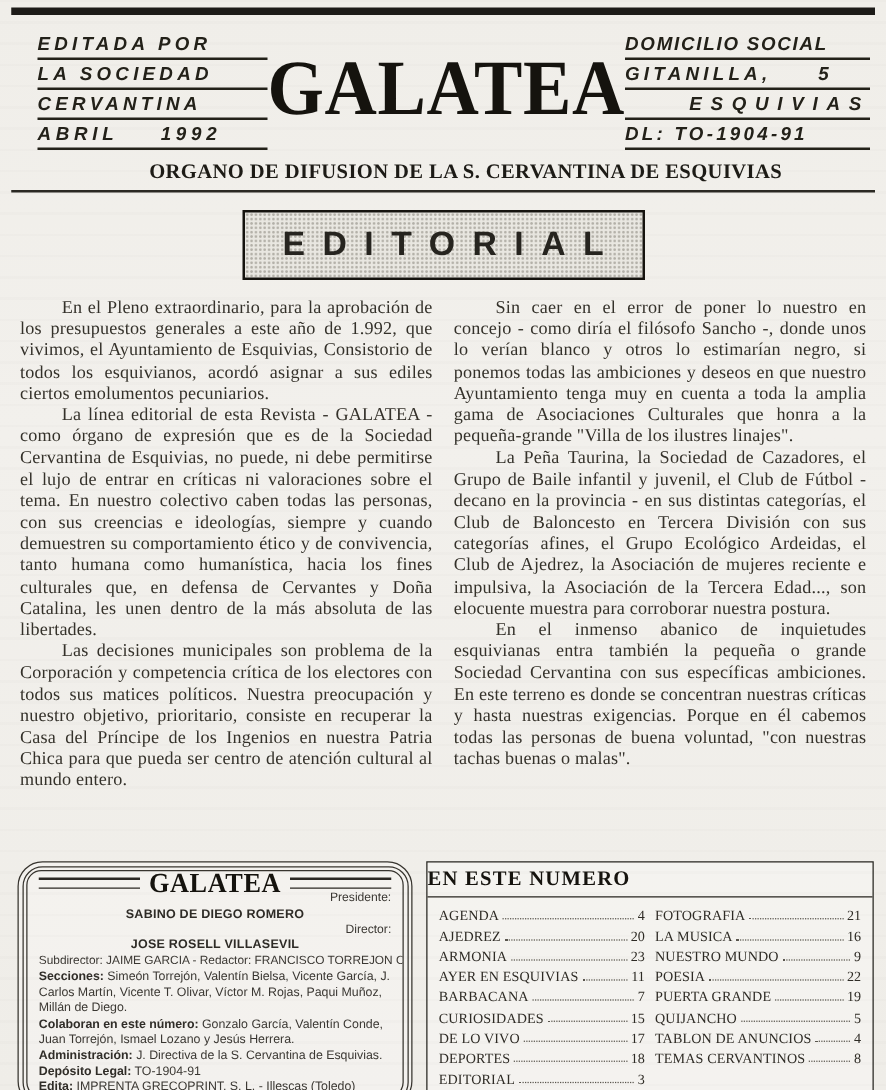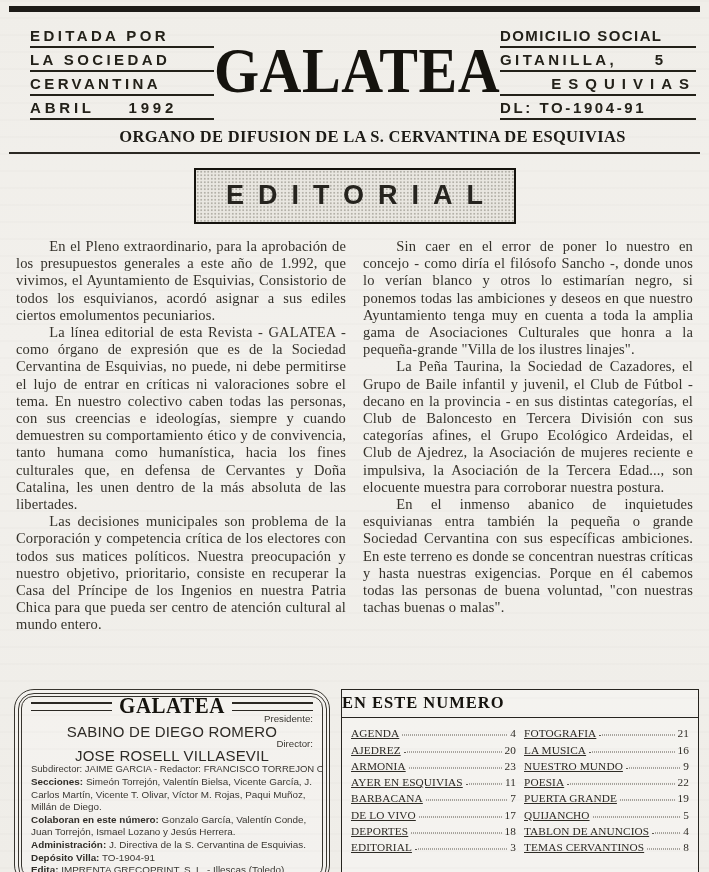--- a/index.html
+++ b/index.html
@@ -26,21 +26,21 @@
   }
   .topbar{margin:6px 9px 0;height:6px;background:#1d1b18;}
   
   .masthead{display:flex;align-items:center;padding:16px 14px 0 30px;}
   .mh-col{width:184px;flex:0 0 auto;}
   .mh-col.right{width:196px;}
   .mh-line{
     font-family:"Liberation Sans",sans-serif;font-weight:bold;
     font-size:15px;line-height:15px;letter-spacing:3.4px;
     color:#232119;border-bottom:2.2px solid #232119;
-    padding-bottom:2.5px;margin-bottom:4.5px;white-space:nowrap;
+    padding-bottom:2.5px;margin-bottom:4.5px;white-space:nowrap;font-style:italic;
   }
   .mh-line.ws-xl{word-spacing:30px;}
   .mh-line.ws-lg{word-spacing:26px;letter-spacing:3.8px;}
   .mh-line.ls-sm{letter-spacing:1.4px;}
   .mh-line.ls-xl{letter-spacing:7px;text-align:right;}
   .mh-line.ls-md{letter-spacing:2.6px;}
   .title{
     flex:1;text-align:center;margin:-10px 0 0;
     font-family:"Liberation Serif",serif;font-weight:bold;
     font-size:58px;line-height:56px;color:#15130e;
@@ -85,37 +85,37 @@
     font-family:"Liberation Sans",sans-serif;font-size:9.9px;line-height:12.3px;color:#3a3732;
   }
   .credits-titlerow{display:flex;align-items:center;gap:7px;margin:2px 0 1px;}
   .dline{flex:1;height:6px;border-top:2.4px solid #2b2823;border-bottom:1.3px solid #2b2823;}
   .credits-title{
     font-family:"Liberation Serif",serif;font-weight:bold;font-size:21px;
     letter-spacing:0.5px;color:#15130e;transform:scaleY(1.05);
   }
   .c-center{text-align:center;}
   .c-small{font-size:9.7px;text-align:right;}
-  .c-name{font-weight:normal;font-size:15px;letter-spacing:0.2px;color:#2e2b26;}
+  .c-name{font-weight:bold;font-size:10px;letter-spacing:0.2px;color:#2e2b26;}
   .c-sub{font-size:9.5px;white-space:nowrap;text-align:center;margin-top:1px;}
   .c-line{margin-top:0.5px;}
   .c-line b{color:#302d28;}
   
   .toc{
     flex:1;height:196px;box-sizing:border-box;
     border:1.9px solid #26241f;background:rgba(255,255,255,0.3);
   }
   .toc-header{
     font-weight:bold;font-size:16.5px;letter-spacing:1px;
     padding:3px 0 4px;border-bottom:1.9px solid #26241f;color:#15130e;
   }
   .toc-grid{display:flex;gap:8px;padding:5px 9px 0;}
   .toc-col{flex:1;min-width:0;}
   .trow{display:flex;align-items:flex-end;height:16.3px;font-size:11.3px;letter-spacing:0.1px;color:#2e2b25;}
-  .tl{white-space:nowrap;text-decoration:underline;}
+  .tl{white-space:nowrap;}
   .dots{flex:1;margin:0 3px;border-bottom:1.6px dotted #5a564e;transform:translateY(-3.5px);min-width:6px;}
   .tp{white-space:nowrap;}
 </style>
 </head>
 <body>
 
 <div class="page">
 
   <div class="topbar"></div>
 
@@ -168,21 +168,21 @@
           <div class="c-center">
             <div class="c-small">Presidente:</div>
             <div class="c-name">SABINO DE DIEGO ROMERO</div>
             <div class="c-small">Director:</div>
             <div class="c-name">JOSE ROSELL VILLASEVIL</div>
             <div class="c-sub">Subdirector: JAIME GARCIA - Redactor: FRANCISCO TORREJON O.</div>
           </div>
           <div class="c-line"><b>Secciones:</b><span> Simeón Torrejón, Valentín Bielsa, Vicente García, J. Carlos Martín, Vicente T. Olivar, Víctor M. Rojas, Paqui Muñoz, Millán de Diego.</span></div>
           <div class="c-line"><b>Colaboran en este número:</b><span> Gonzalo García, Valentín Conde, Juan Torrejón, Ismael Lozano y Jesús Herrera.</span></div>
           <div class="c-line"><b>Administración:</b><span> J. Directiva de la S. Cervantina de Esquivias.</span></div>
-          <div class="c-line"><b>Depósito Villa:</b><span> TO-1904-91</span></div>
+          <div class="c-line"><b>Depósito Legal:</b><span> TO-1904-91</span></div>
           <div class="c-line"><b>Edita:</b><span> IMPRENTA GRECOPRINT, S. L. - Illescas (Toledo)</span></div>
 
         </div>
       </div>
     </div>
 
     <div class="toc">
       <div class="toc-header">EN ESTE NUMERO</div>
       <div class="toc-grid">
         <div class="toc-col">
@@ -205,20 +205,25 @@
               <span class="tl">AYER EN ESQUIVIAS</span>
               <span class="dots"></span>
               <span class="tp">11</span>
             </div>
           <div class="trow">
               <span class="tl">BARBACANA</span>
               <span class="dots"></span>
               <span class="tp">7</span>
             </div>
           <div class="trow">
+              <span class="tl">CURIOSIDADES</span>
+              <span class="dots"></span>
+              <span class="tp">15</span>
+            </div>
+          <div class="trow">
               <span class="tl">DE LO VIVO</span>
               <span class="dots"></span>
               <span class="tp">17</span>
             </div>
           <div class="trow">
               <span class="tl">DEPORTES</span>
               <span class="dots"></span>
               <span class="tp">18</span>
             </div>
           <div class="trow">

